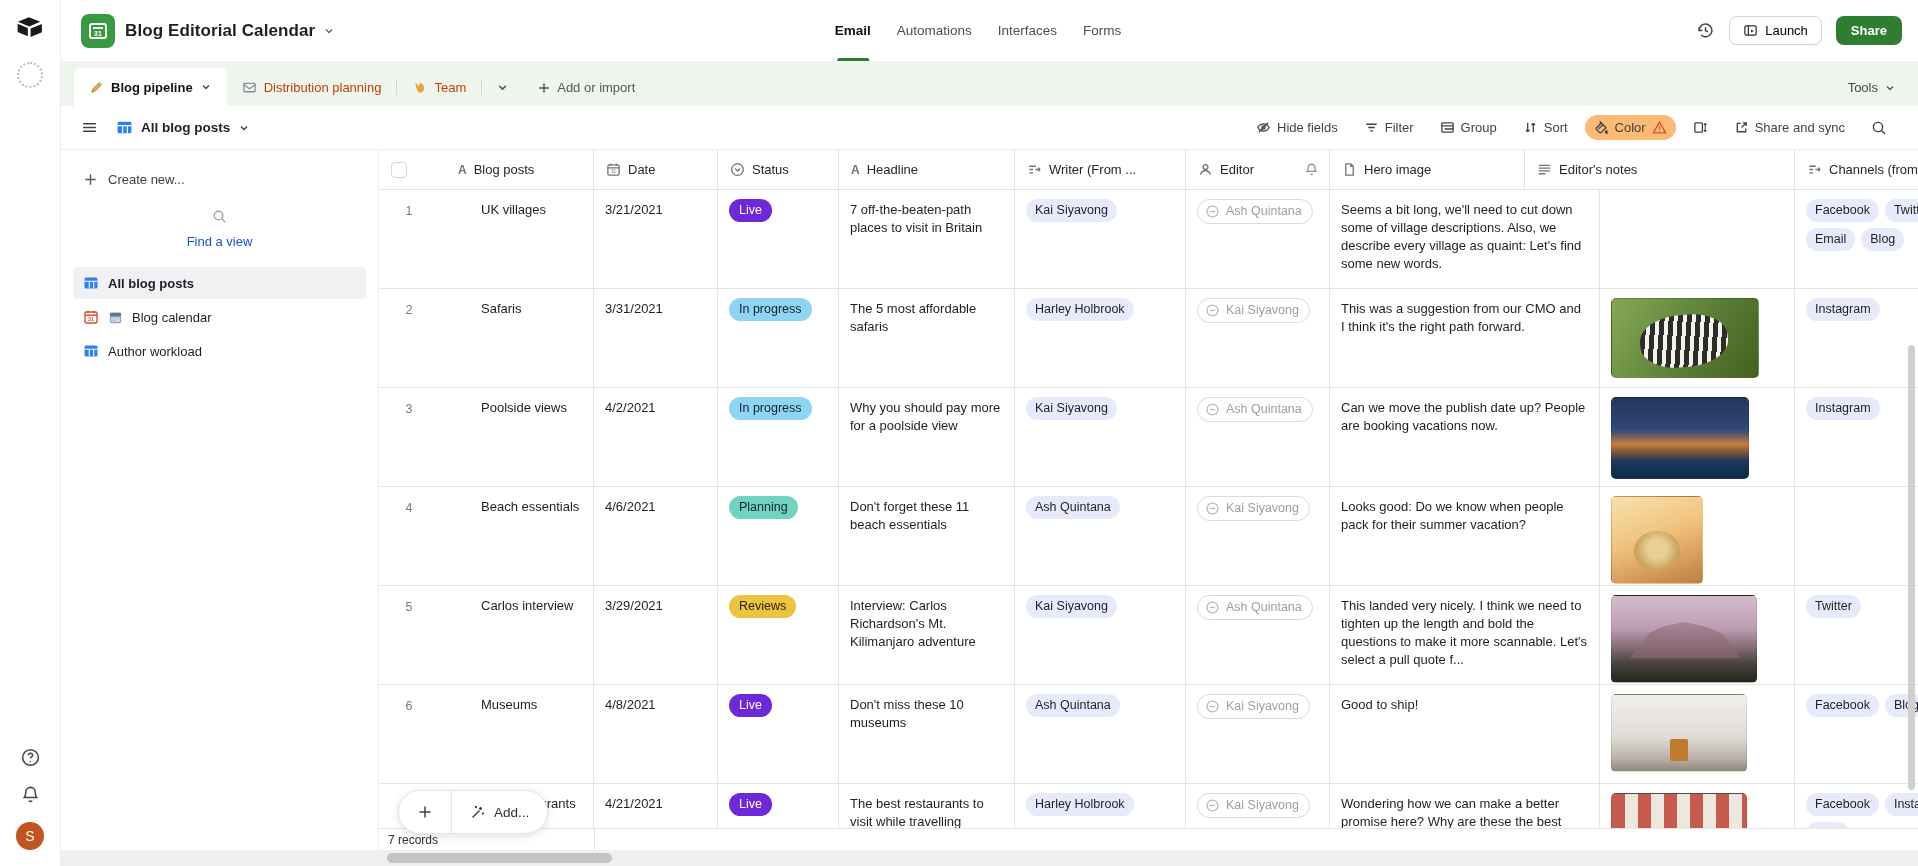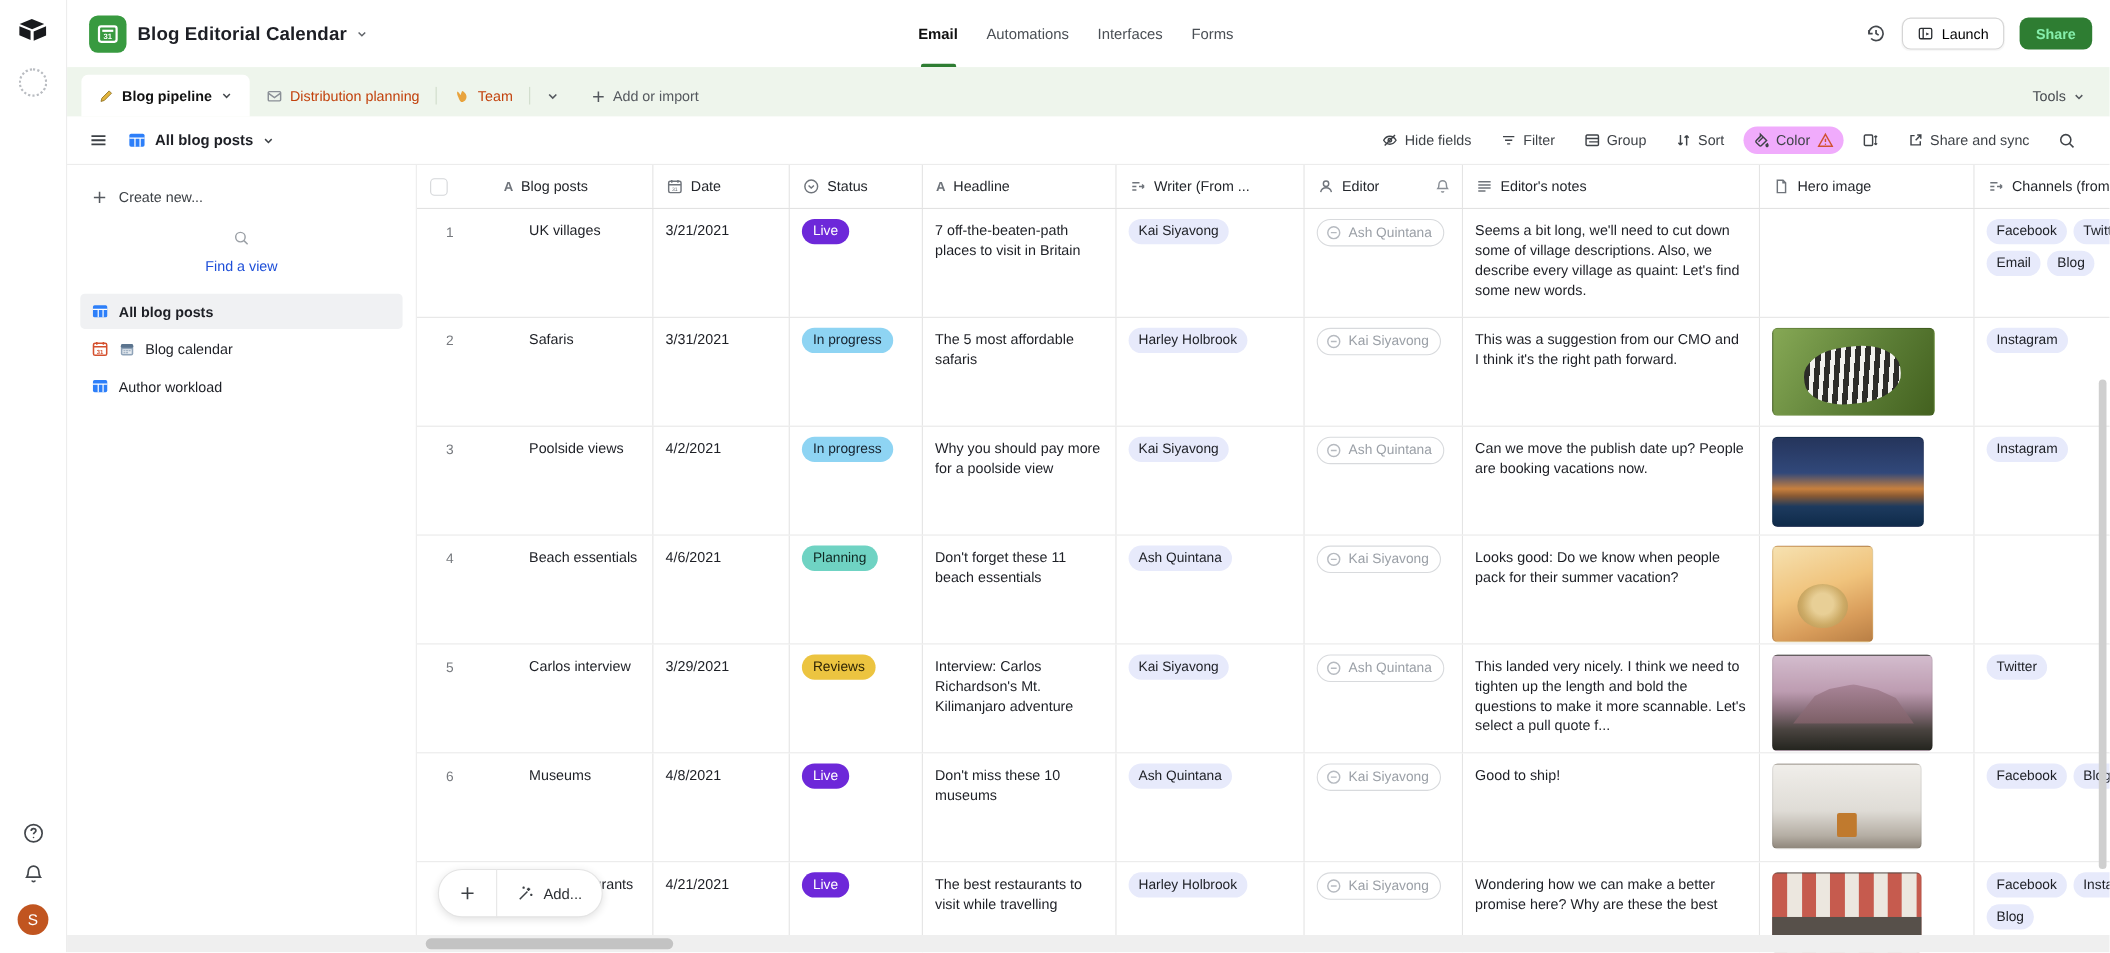--- a/index.html
+++ b/index.html
@@ -30,21 +30,21 @@
   .top-nav { position:absolute; left:50%; transform:translateX(-54%); top:0; height:61px;
     display:flex; align-items:center; gap:26px; }
   .top-nav .nav-item { font-size:13.5px; color:#4a4f55; cursor:pointer; position:relative; height:61px;
     display:flex; align-items:center; }
   .top-nav .nav-item.active { color:#111; font-weight:bold; }
   .top-nav .nav-item.active:after { content:""; position:absolute; bottom:0; left:2px; right:2px; height:3px;
     background:#2e7d32; border-radius:2px 2px 0 0; }
   .header-right { margin-left:auto; display:flex; align-items:center; gap:14px; }
   .btn-launch { display:flex; align-items:center; gap:7px; border:1px solid #d5d5d5; border-radius:8px;
     padding:6px 13px; font-size:13px; background:#fff; cursor:pointer; box-shadow:0 1px 1px rgba(0,0,0,.04); }
-  .btn-share { background:#2e7d32; color:#86efac; border:none; border-radius:8px; padding:7px 15px;
+  .btn-share { background:#2e7d32; color:#ffffff; border:none; border-radius:8px; padding:7px 15px;
     font-size:13px; font-weight:bold; cursor:pointer; }
 
   
   .tabbar { position:absolute; left:61px; top:61px; width:1857px; height:45px; background:#eef5ec;
     display:flex; align-items:flex-end; padding-left:13px; }
   .tab { display:flex; align-items:center; gap:7px; height:37px; padding:0 15px; font-size:13px;
     color:#c2410c; cursor:pointer; position:relative; }
   .tab.active { background:#fff; border-radius:6px 6px 0 0; font-weight:bold; color:#111; height:38px; }
   .tab-sep { width:1px; height:16px; background:#cfdccb; margin-bottom:11px; }
   .tab-extra { display:flex; align-items:center; gap:6px; height:37px; padding:0 14px; color:#54585e;
@@ -53,21 +53,21 @@
     font-size:13px; color:#45494e; cursor:pointer; }
 
   
   .toolbar { position:absolute; left:61px; top:106px; width:1857px; height:44px; background:#fff;
     display:flex; align-items:center; padding:0 22px 0 20px; border-bottom:1px solid #ececec; }
   .tb-left { display:flex; align-items:center; gap:18px; }
   .viewname { display:flex; align-items:center; gap:8px; font-size:13.5px; font-weight:bold; cursor:pointer; }
   .tb-right { margin-left:auto; display:flex; align-items:center; gap:8px; }
   .tb-btn { display:flex; align-items:center; gap:6px; font-size:13px; color:#3f4348; padding:5px 9px;
     border-radius:14px; cursor:pointer; white-space:nowrap; }
-  .tb-btn.colored { background:#f0abfc;align-items:flex-end; }
+  .tb-btn.colored { background:#fdba74;align-items:flex-end; }
   .warn { color:#cf5233; font-weight:bold; }
 
   
   .sidebar { position:absolute; left:61px; top:150px; width:318px; height:716px; background:#fff;
     border-right:1px solid #ececec; padding:14px 12px 0 12px; }
   .side-row { display:flex; align-items:center; gap:10px; padding:8px 10px; font-size:13px; color:#3c4045;
     cursor:pointer; border-radius:4px; }
   .side-find { color:#1d4ed8; margin-top:6px; margin-bottom:10px;flex-direction:column; }
   .view-item { display:flex; align-items:center; gap:9px; padding:8px 10px; font-size:13px; border-radius:4px;
     cursor:pointer; margin-bottom:2px; }
@@ -463,36 +463,36 @@
             </svg>
           </span>
           <span>Editor</span>
           <span class="hbell">
             <svg width="15" height="15" viewBox="0 0 16 16" fill="none" stroke="currentColor" stroke-width="1.4">
               <path d="M8 2.4a3.6 3.6 0 0 0-3.6 3.6c0 2.7-1 4-1 4h9.2s-1-1.3-1-4A3.6 3.6 0 0 0 8 2.4z"></path>
               <path d="M6.8 12.6a1.3 1.3 0 0 0 2.4 0"></path>
             </svg>
           </span>
         </div>
-        <div class="g-col" style="width: 270px; flex: 0 0 auto;">
-          <span class="f-icon">
-            <svg width="15" height="15" viewBox="0 0 16 16" fill="none" stroke="currentColor" stroke-width="1.4">
-              <path d="M2 3.5h12M2 6.5h12M2 9.5h12M2 12.5h7"></path>
-            </svg>
-          </span>
-          <span>Editor's notes</span>
-        </div>
         <div class="g-col" style="width: 195px; flex: 0 0 auto;">
           <span class="f-icon">
             <svg width="15" height="15" viewBox="0 0 16 16" fill="none" stroke="currentColor" stroke-width="1.4">
               <path d="M4 2h5.5L12 4.5V14H4z"></path>
               <path d="M9.5 2v2.5H12"></path>
             </svg>
           </span>
           <span>Hero image</span>
+        </div>
+        <div class="g-col" style="width: 270px; flex: 0 0 auto;">
+          <span class="f-icon">
+            <svg width="15" height="15" viewBox="0 0 16 16" fill="none" stroke="currentColor" stroke-width="1.4">
+              <path d="M2 3.5h12M2 6.5h12M2 9.5h12M2 12.5h7"></path>
+            </svg>
+          </span>
+          <span>Editor's notes</span>
         </div>
         <div class="g-col" style="width: 184px; flex: 0 0 auto;">
           <span class="f-icon">
             <svg width="15" height="15" viewBox="0 0 16 16" fill="none" stroke="currentColor" stroke-width="1.4">
               <path d="M2.5 4.5h7M2.5 8h4M2.5 11.5h4"></path>
               <path d="M9 11.5h5M14 11.5l-2-2M14 11.5l-2 2" transform="translate(0,-3.5)"></path>
             </svg>
           </span>
           <span>Channels (from</span>
         </div>
@@ -658,20 +658,24 @@
               <span class="chip">Facebook</span>
               <span class="chip">Instagram</span>
               <span class="chip">Blog</span>
             </div>
           </div>
         </div>
       </div>
     <div class="vthumb"></div>
   </div>
 
+  <div class="g-footer">
+    <span>7 records</span>
+    <div class="col1line"></div>
+  </div>
   <div class="add-pill">
     <div class="add-seg">
       <svg width="16" height="16" viewBox="0 0 16 16" fill="none" stroke="#3c4045" stroke-width="1.5">
           <path d="M8 2.5v11M2.5 8h11"></path>
         </svg>
     </div>
     <div class="add-div"></div>
     <div class="add-seg">
       <svg width="16" height="16" viewBox="0 0 16 16" fill="none" stroke="#3c4045" stroke-width="1.4">
         <path d="M2.5 13.5L9.5 6.5"></path>

